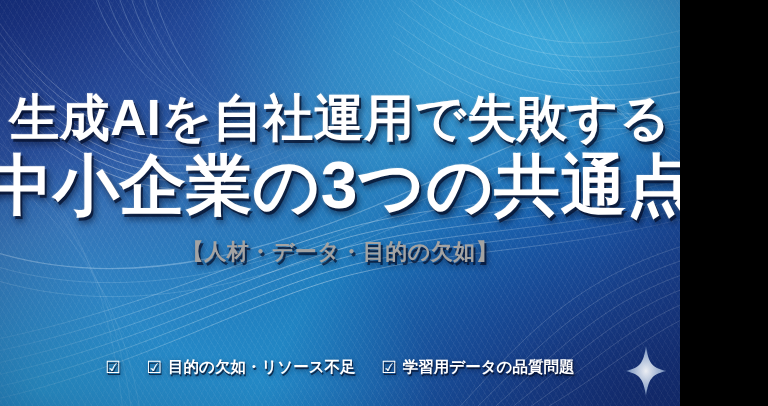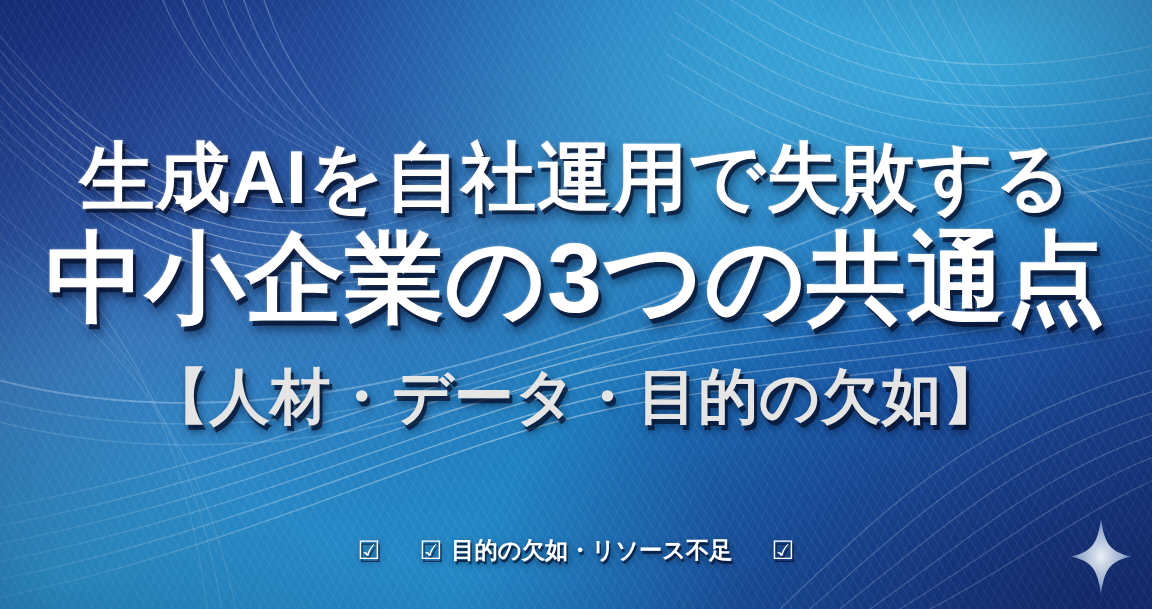--- a/index.html
+++ b/index.html
@@ -5,21 +5,21 @@
 <style>
   html, body {
     margin: 0;
     padding: 0;
     background: #000;
   }
   * { box-sizing: border-box; }
 
   .banner {
     position: relative;
-    width: 768px;
+    width: 680px;
     height: 406px;
     overflow: hidden;
     font-family: "Liberation Sans", "DejaVu Sans", sans-serif;
     background: #1b3f92;
   }
 
   
   .bg-base {
     position: absolute;
     inset: 0;
@@ -91,22 +91,22 @@
   }
   .headline .line {
     display: block;
     white-space: nowrap;
   }
   .line-1 { font-size: 50px; line-height: 1.04; margin-top: 92px; }
   .line-2 { font-size: 66px; line-height: 1.08; margin-top: 6px; }
 
   .subtitle {
     margin: 16px 0 0 0;
-    color: #e5e5e5;
-    font-size: 40px;
+    color: #a3a3a3;
+    font-size: 22px;
     font-weight: 700;
     letter-spacing: 0.5px;
     white-space: nowrap;
     text-shadow:
        2px 3px 0 rgba(4,14,42,0.70),
        2px 4px 6px rgba(3,10,34,0.60);
   }
 
   .check-row {
     position: absolute;
@@ -265,20 +265,21 @@
         <span class="check-box">☑</span>
       </div>
 
       <div class="check-item">
         <span class="check-box">☑</span>
         <span>目的の欠如・リソース不足</span>
       </div>
 
       <div class="check-item">
         <span class="check-box">☑</span>
+        <span>学習用データの品質問題</span>
       </div>
 
     </div>
   </div>
 
   <div class="sparkle">
     <svg viewBox="0 0 44 54" aria-hidden="true">
       <defs>
         <radialGradient id="sp" cx="50%" cy="50%" r="55%">
           <stop offset="0%" stop-color="#ffffff" stop-opacity="0.92"></stop>

